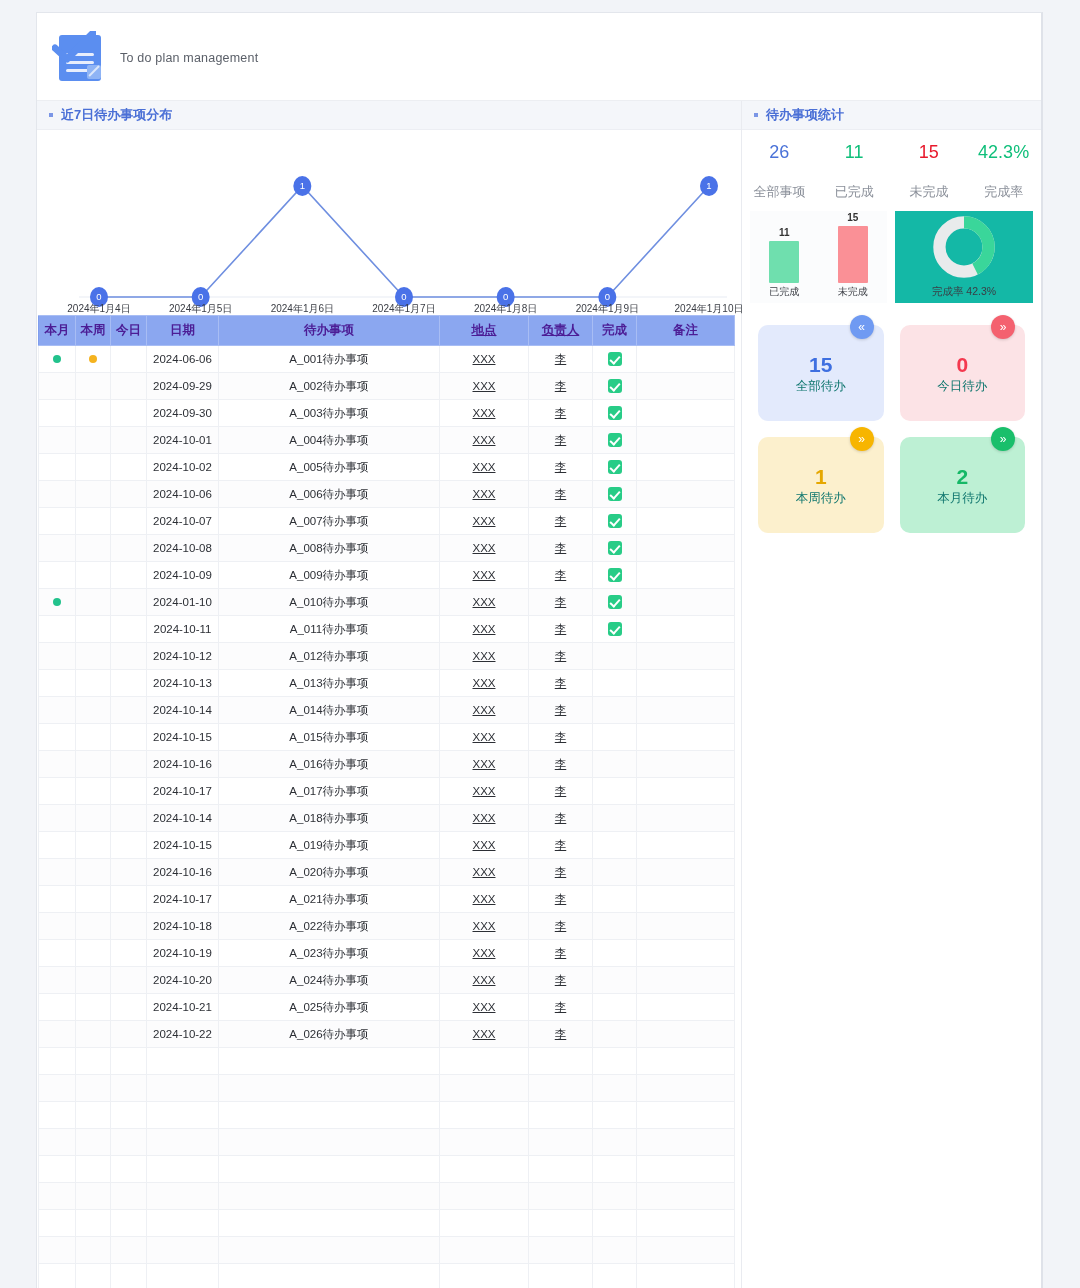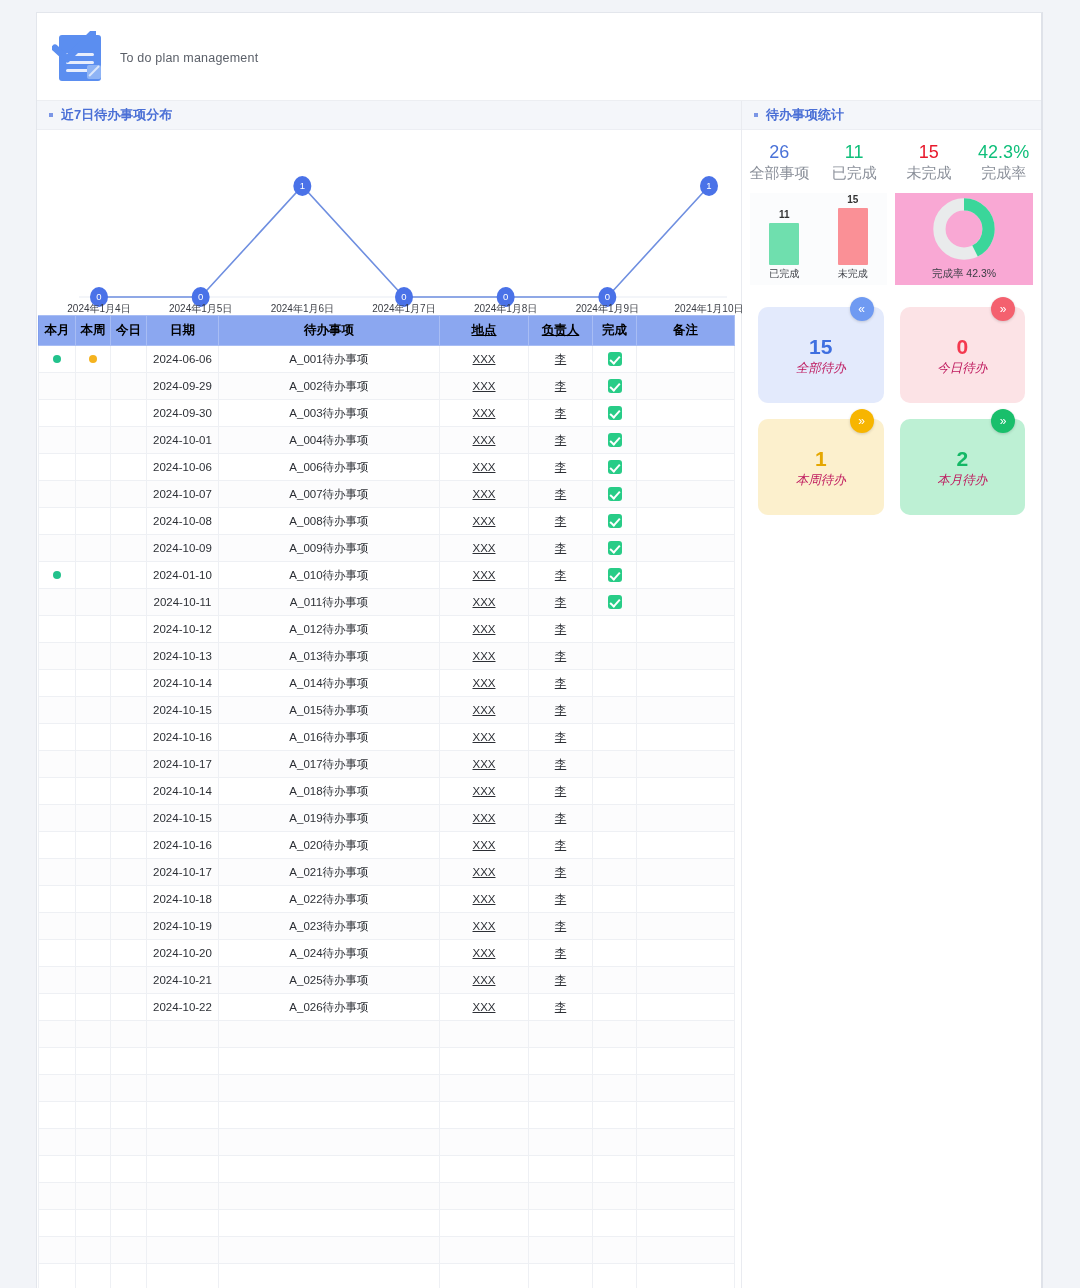--- a/index.html
+++ b/index.html
@@ -54,21 +54,21 @@
   .sec-title .bullet {
     width: 4px; height: 4px; background: #7b96e6; margin-right: 8px; flex:none;
   }
 
   
   .chart-wrap { height: 185px; position: relative; }
 
   
   table { border-collapse: collapse; width: 696px; margin-left: 1px; table-layout: fixed;}
   thead th {
-    background: #8ba7f0; color: #000000; font-size: 12.5px; font-weight: 700;
+    background: #8ba7f0; color: #4c1d95; font-size: 12.5px; font-weight: 700;
     height: 30px; border: 1px solid #a8bdf4; text-align: center;
   }
   thead th:first-child { border-left: 1px solid #7f9dee;}
   tbody td {
     height: 27px; border: 1px solid #eef0f4; font-size: 11.5px; color: #2c2f35;
     text-align: center; padding: 0 2px; background: #fff;
   }
   tbody tr:nth-child(even) td { background: #fcfcfd; }
   .c0 { width: 37px; } .c1 { width: 35px; } .c2 { width: 36px; }
   .c3 { width: 72px; } .c4 { width: 221px; } .c5 { width: 89px; text-decoration: underline; }
@@ -83,41 +83,41 @@
   }
   .chk:after{
     content:""; position:absolute; left:4px; top:2px; width:4px; height:8px;
     border:solid #fff; border-width:0 2px 2px 0; transform:rotate(42deg);
   }
 
   
   .stats-row { display:flex; padding: 11px 0 8px; }
   .stat { flex:1; text-align:center; }
   .stat .v { font-size: 18px; font-weight: 400; line-height: 22px;}
-  .stat .l { font-size: 15px; color:#8a8f99; margin-top:1px;}
+  .stat .l { font-size: 13px; color:#8a8f99; margin-top:20px;}
 
   .mini-charts { display:flex; padding: 2px 8px 10px; gap:8px;}
   .bar-card { width:137px; height:92px; background:#fbfcfd; position:relative;}
-  .donut-card { flex:1; height:92px; background:#f9a8d4; position:relative;}
+  .donut-card { flex:1; height:92px; background:#14b8a6; position:relative;}
 
   .bars { position:absolute; left:0; right:0; top:6px; height:66px; display:flex; justify-content:space-around; align-items:flex-end;}
   .bargrp { width:46px; text-align:center;}
   .barnum { font-size:10px; color:#333; margin-bottom:3px; font-weight:700;}
   .bar { width:30px; margin:0 auto; border-radius:1px;}
   .bar.done { height:42px; background:#6fdfae; }
   .bar.undone { height:57px; background:#fa9096; }
   .barlbl { position:absolute; bottom:4px; left:0; right:0; display:flex; justify-content:space-around; font-size:10px; color:#3a3d44;}
   .barlbl span { width:46px; text-align:center;}
   .donut-lbl { position:absolute; bottom:4px; left:0; right:0; text-align:center; font-size:10.5px; color:#3a3d44;}
 
   .cards { display:grid; grid-template-columns:1fr 1fr; gap:16px; padding: 12px 16px 0; }
   .card { height:96px; border-radius:10px; position:relative; display:flex;
           flex-direction:column; align-items:center; justify-content:center; }
   .card .num { font-size:21px; font-weight:700; line-height:26px;}
-  .card .lbl { font-size:12.5px; color:#be185d; font-style:italic;}
+  .card .lbl { font-size:12.5px; color:#0f766e; }
   .card .badge {
     position:absolute; right:10px; top:-10px; width:24px; height:24px; border-radius:50%;
     display:flex; align-items:center; justify-content:center; color:#fff; font-size:12px;
     box-shadow:0 1px 3px rgba(0,0,0,.16);
   }
   .card.blue { background:#e3eafc; }  .card.blue .num{color:#3e6fe0;}  .badge.blue{background:#6f9af2;}
   .card.pink { background:#fce3e6; }  .card.pink .num{color:#f4394f;}  .badge.pink{background:#f4616f;}
   .card.yellow{ background:#fcf0cd; } .card.yellow .num{color:#e5a700;} .badge.yellow{background:#f7b500;}
   .card.green{ background:#bdf0d4; }  .card.green .num{color:#14b866;} .badge.green{background:#19bf6b;}
 </style>
@@ -235,20 +235,31 @@
               <td class="c4">A_004待办事项</td>
               <td class="c5">XXX</td>
               <td class="c6">李</td>
               <td class="c7"><span class="chk"></span></td>
               <td class="c8"></td>
             </tr>
             <tr>
               <td class="c0"></td>
               <td class="c1"></td>
               <td class="c2"></td>
+              <td class="c3">2024-10-02</td>
+              <td class="c4">A_005待办事项</td>
+              <td class="c5">XXX</td>
+              <td class="c6">李</td>
+              <td class="c7"><span class="chk"></span></td>
+              <td class="c8"></td>
+            </tr>
+            <tr>
+              <td class="c0"></td>
+              <td class="c1"></td>
+              <td class="c2"></td>
               <td class="c3">2024-10-06</td>
               <td class="c4">A_006待办事项</td>
               <td class="c5">XXX</td>
               <td class="c6">李</td>
               <td class="c7"><span class="chk"></span></td>
               <td class="c8"></td>
             </tr>
             <tr>
               <td class="c0"></td>
               <td class="c1"></td>

